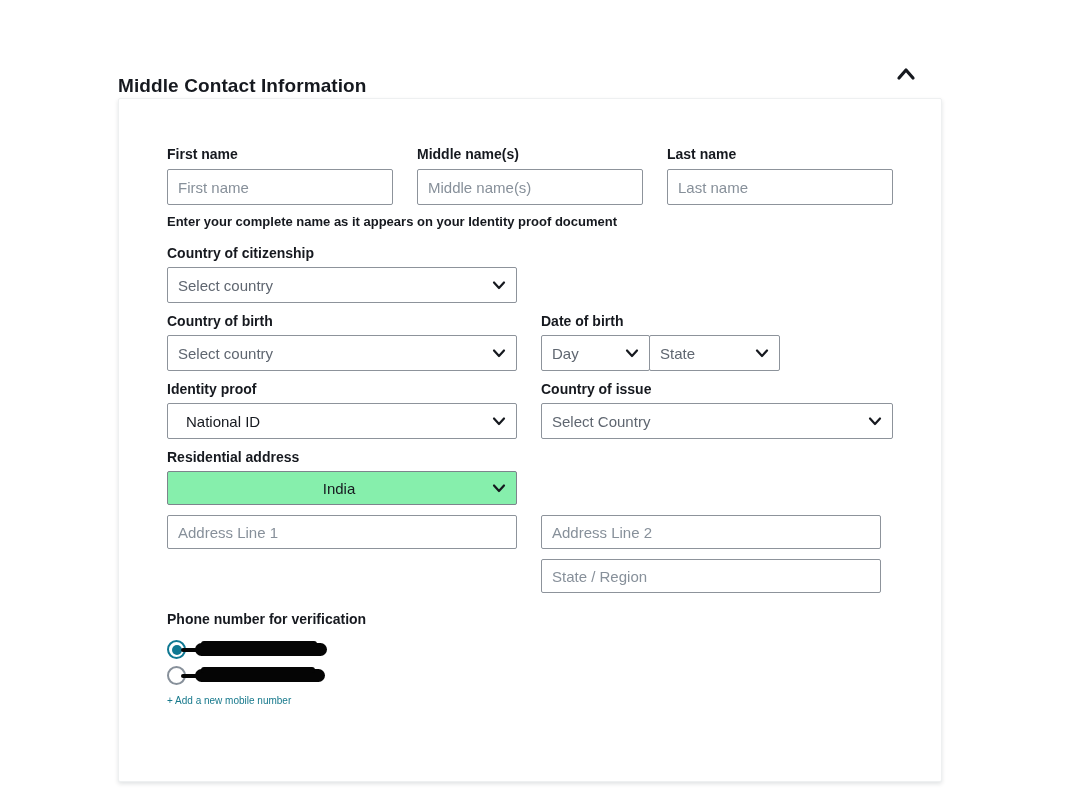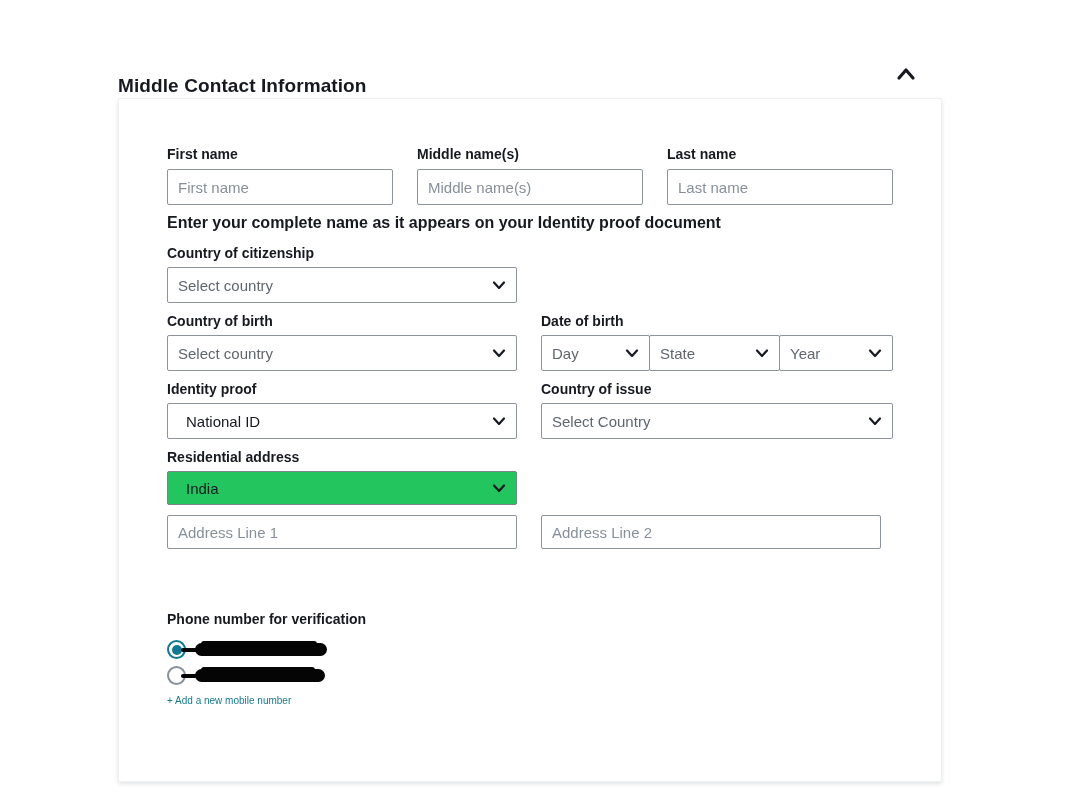--- a/index.html
+++ b/index.html
@@ -14,37 +14,37 @@
   .collapse-btn{left:891px;top:60px;width:30px;height:28px;display:flex;align-items:center;justify-content:center;background:none;border:none;cursor:pointer;padding:0;}
   
   .card{
     left:118px;top:98px;width:822px;height:682px;background:#ffffff;
     border:1px solid #eef0f1;border-radius:2px;
     box-shadow:0 2px 4px rgba(0,28,36,.12);
   }
   .card .abs{position:absolute;}
   
   .lbl{font-size:14px;font-weight:700;color:#16191f;white-space:nowrap;}
-  .note{font-size:16px;font-weight:700;color:#16191f;white-space:nowrap;}
+  .note{font-size:13px;font-weight:700;color:#16191f;white-space:nowrap;}
   
   .txt{
     box-sizing:border-box;border:1px solid #8d939b;border-radius:2px;background:#fff;
     font-family:inherit;font-size:15px;color:#16191f;padding:0 10px;outline:none;
   }
   .txt::placeholder{color:#87909a;opacity:1;}
   
   .select{
     box-sizing:border-box;border:1px solid #8d939b;border-radius:2px;background:#fff;
     display:flex;align-items:center;padding:0 10px;cursor:pointer;
   }
   .select .sel-text{font-size:15px;flex:1 1 auto;white-space:nowrap;overflow:hidden;}
   .sel-text.ph{color:#5f6670;}
   .sel-text.val{color:#16191f;margin-left:8px;}
   .select svg{flex:0 0 auto;}
-  .select.disabled{background:#22c55e;border-color:#7d848c;}
+  .select.disabled{background:#86efac;border-color:#7d848c;text-align:center;}
   
   .radio{
     box-sizing:border-box;display:inline-block;width:19px;height:19px;border-radius:50%;
     border:2px solid #87909a;background:#fff;cursor:pointer;flex:0 0 auto;
   }
   .radio.selected{border-color:#0f7892;position:relative;}
   .radio.selected::after{
     content:"";position:absolute;left:2.5px;top:2.5px;width:10px;height:10px;border-radius:50%;background:#0f7892;
   }
   .radio-row{display:flex;align-items:center;gap:9px;}
@@ -104,26 +104,20 @@
     <svg width="14" height="10" viewBox="0 0 14 10">
         <polyline points="2,2.5 7,8 12,2.5" fill="none" stroke="#16191f" stroke-width="2.2" stroke-linecap="round" stroke-linejoin="round"></polyline>
       </svg>
   </div>
   <div class="abs select" style="left:530px;top:236px;width:131px;height:36px">
     <span class="sel-text ph">State</span>
     <svg width="14" height="10" viewBox="0 0 14 10">
         <polyline points="2,2.5 7,8 12,2.5" fill="none" stroke="#16191f" stroke-width="2.2" stroke-linecap="round" stroke-linejoin="round"></polyline>
       </svg>
   </div>
-  <div class="abs select" style="left:660px;top:236px;width:114px;height:36px">
-    <span class="sel-text ph">Year</span>
-    <svg width="14" height="10" viewBox="0 0 14 10">
-        <polyline points="2,2.5 7,8 12,2.5" fill="none" stroke="#16191f" stroke-width="2.2" stroke-linecap="round" stroke-linejoin="round"></polyline>
-      </svg>
-  </div>
 
   <span class="abs lbl" style="left:48px;top:282px">Identity proof</span>
   <span class="abs lbl" style="left:422px;top:282px">Country of issue</span>
 
   <div class="abs select" style="left:48px;top:304px;width:350px;height:36px">
     <span class="sel-text val">National ID</span>
     <svg width="14" height="10" viewBox="0 0 14 10">
         <polyline points="2,2.5 7,8 12,2.5" fill="none" stroke="#16191f" stroke-width="2.2" stroke-linecap="round" stroke-linejoin="round"></polyline>
       </svg>
   </div>
@@ -139,20 +133,21 @@
   <div class="abs select disabled" style="left:48px;top:372px;width:350px;height:34px">
     <span class="sel-text val">India</span>
     <svg width="14" height="10" viewBox="0 0 14 10">
         <polyline points="2,2.5 7,8 12,2.5" fill="none" stroke="#16191f" stroke-width="2.2" stroke-linecap="round" stroke-linejoin="round"></polyline>
       </svg>
   </div>
 
   <input class="abs txt" style="left: 48px; top: 416px; width: 350px; height: 34px;" placeholder="Address Line 1">
   <input class="abs txt" style="left: 422px; top: 416px; width: 340px; height: 34px;" placeholder="Address Line 2">
 
+  <input class="abs txt" style="left: 422px; top: 460px; width: 340px; height: 34px;" placeholder="State / Region">
 
   <span class="abs lbl" style="left:48px;top:512px">Phone number for verification</span>
 
   <div class="abs radio-row" style="left:48px;top:541px">
     <span class="radio selected"></span>
     <span class="redact" style="width:132px"></span>
   </div>
   <div class="abs radio-row" style="left:48px;top:567px">
     <span class="radio"></span>
     <span class="redact" style="width:130px"></span>

